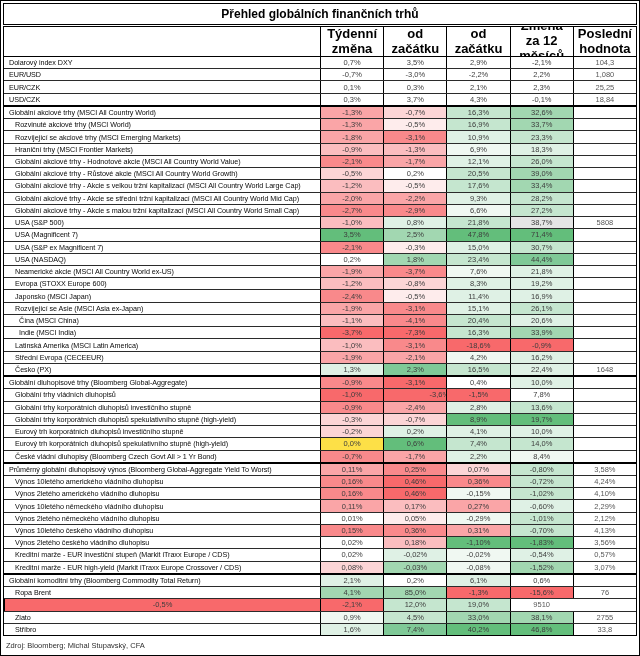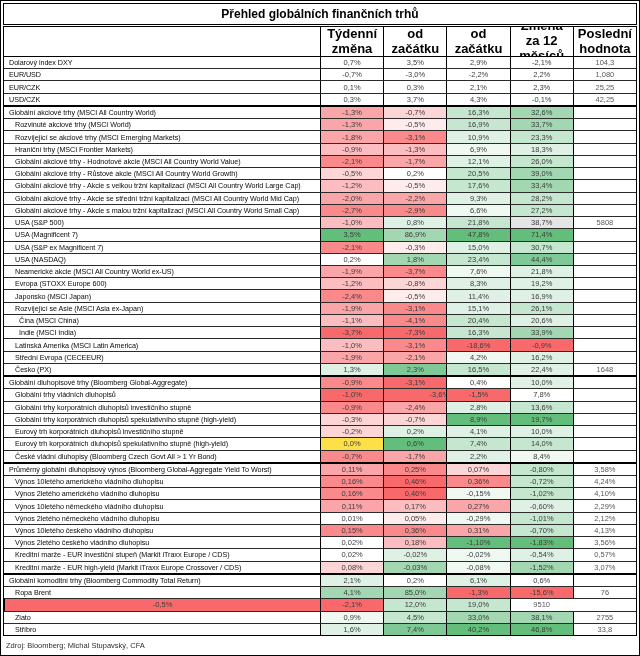--- a/index.html
+++ b/index.html
@@ -63,21 +63,21 @@
           <div class="c v" style="background: rgb(255, 255, 255);">2,1%</div>
           <div class="c v" style="background: rgb(255, 255, 255);">2,3%</div>
           <div class="c v last">25,25</div>
         </div>
         <div class="row">
           <div class="c lbl">USD/CZK</div>
           <div class="c v" style="background: rgb(255, 255, 255);">0,3%</div>
           <div class="c v" style="background: rgb(255, 255, 255);">3,7%</div>
           <div class="c v" style="background: rgb(255, 255, 255);">4,3%</div>
           <div class="c v" style="background: rgb(255, 255, 255);">-0,1%</div>
-          <div class="c v last">42,25</div>
+          <div class="c v last">18,84</div>
         </div>
         <div class="row sec">
           <div class="c lbl">Globální akciové trhy (MSCI All Country World)</div>
           <div class="c v" style="background: rgb(250, 165, 167);">-1,3%</div>
           <div class="c v" style="background: rgb(252, 213, 214);">-0,7%</div>
           <div class="c v" style="background: rgb(197, 230, 207);">16,3%</div>
           <div class="c v" style="background: rgb(162, 215, 177);">32,6%</div>
           <div class="c v last"></div>
         </div>
         <div class="row ind1">
@@ -148,21 +148,21 @@
           <div class="c lbl">USA (S&amp;P 500)</div>
           <div class="c v" style="background: rgb(251, 189, 191);">-1,0%</div>
           <div class="c v" style="background: rgb(223, 241, 229);">0,8%</div>
           <div class="c v" style="background: rgb(197, 230, 207);">21,8%</div>
           <div class="c v" style="background: #e5e5e5;">38,7%</div>
           <div class="c v last">5808</div>
         </div>
         <div class="row ind1">
           <div class="c lbl">USA (Magnificent 7)</div>
           <div class="c v" style="background: rgb(99, 190, 123);">3,5%</div>
-          <div class="c v" style="background: rgb(162, 215, 177);">86,9%</div>
+          <div class="c v" style="background: rgb(162, 215, 177);">2,5%</div>
           <div class="c v" style="background: rgb(99, 190, 123);">47,8%</div>
           <div class="c v" style="background: rgb(99, 190, 123);">71,4%</div>
           <div class="c v last"></div>
         </div>
         <div class="row ind1">
           <div class="c lbl">USA (S&amp;P ex Magnificent 7)</div>
           <div class="c v" style="background: rgb(249, 137, 139);">-2,1%</div>
           <div class="c v" style="background: rgb(254, 236, 236);">-0,3%</div>
           <div class="c v" style="background: rgb(223, 241, 229);">15,0%</div>
           <div class="c v" style="background: rgb(197, 230, 207);">30,7%</div>

